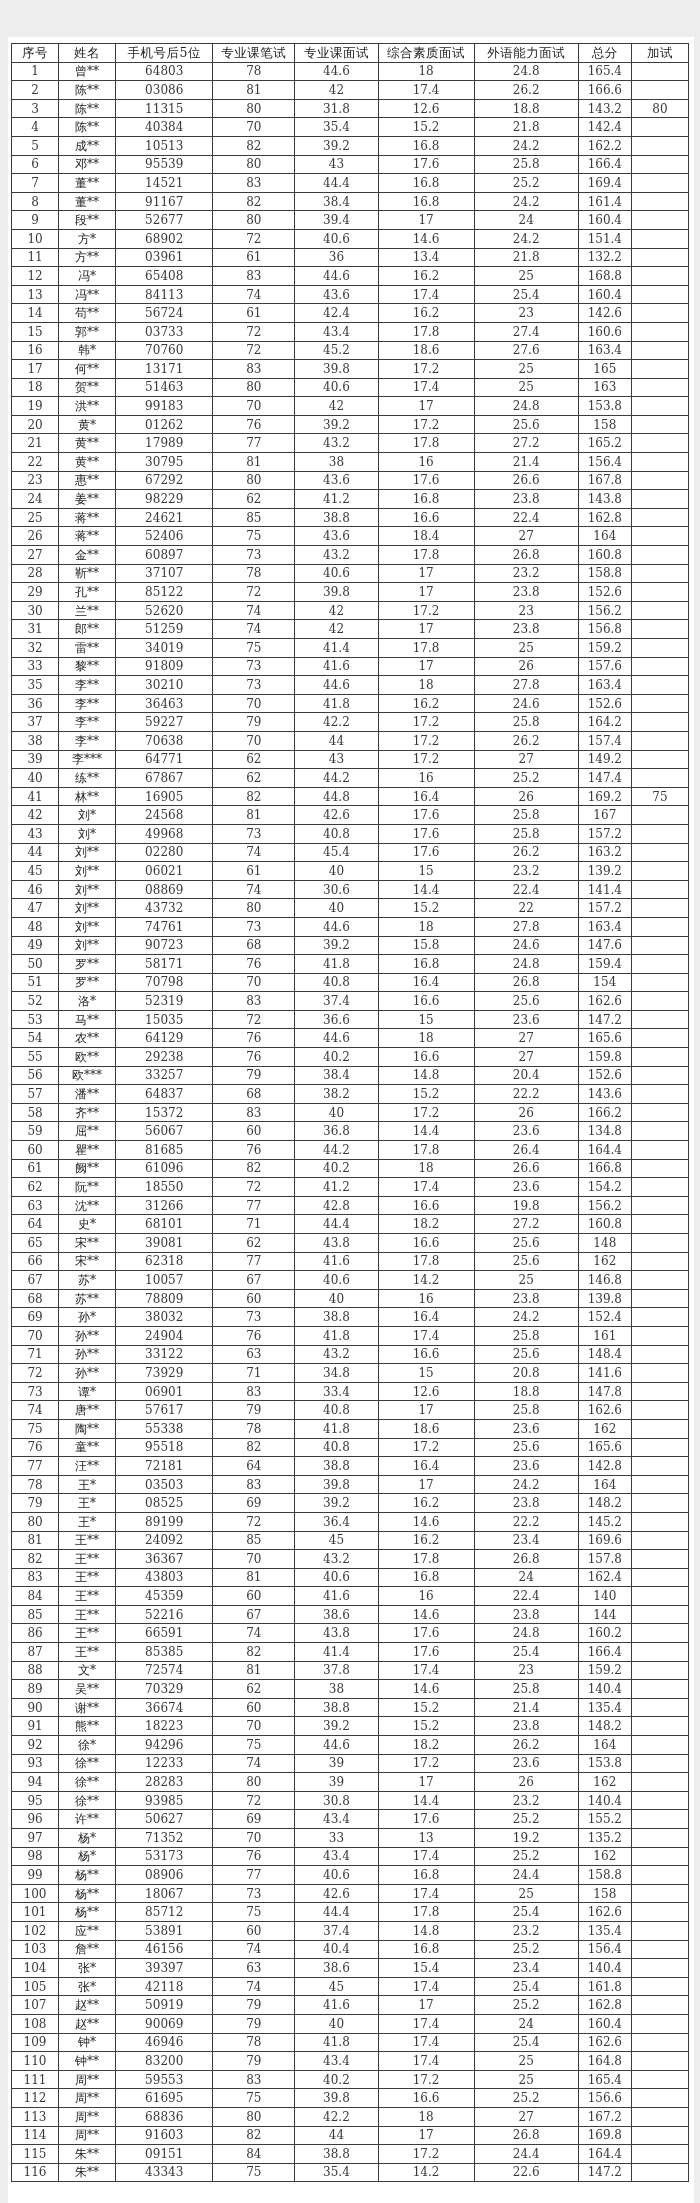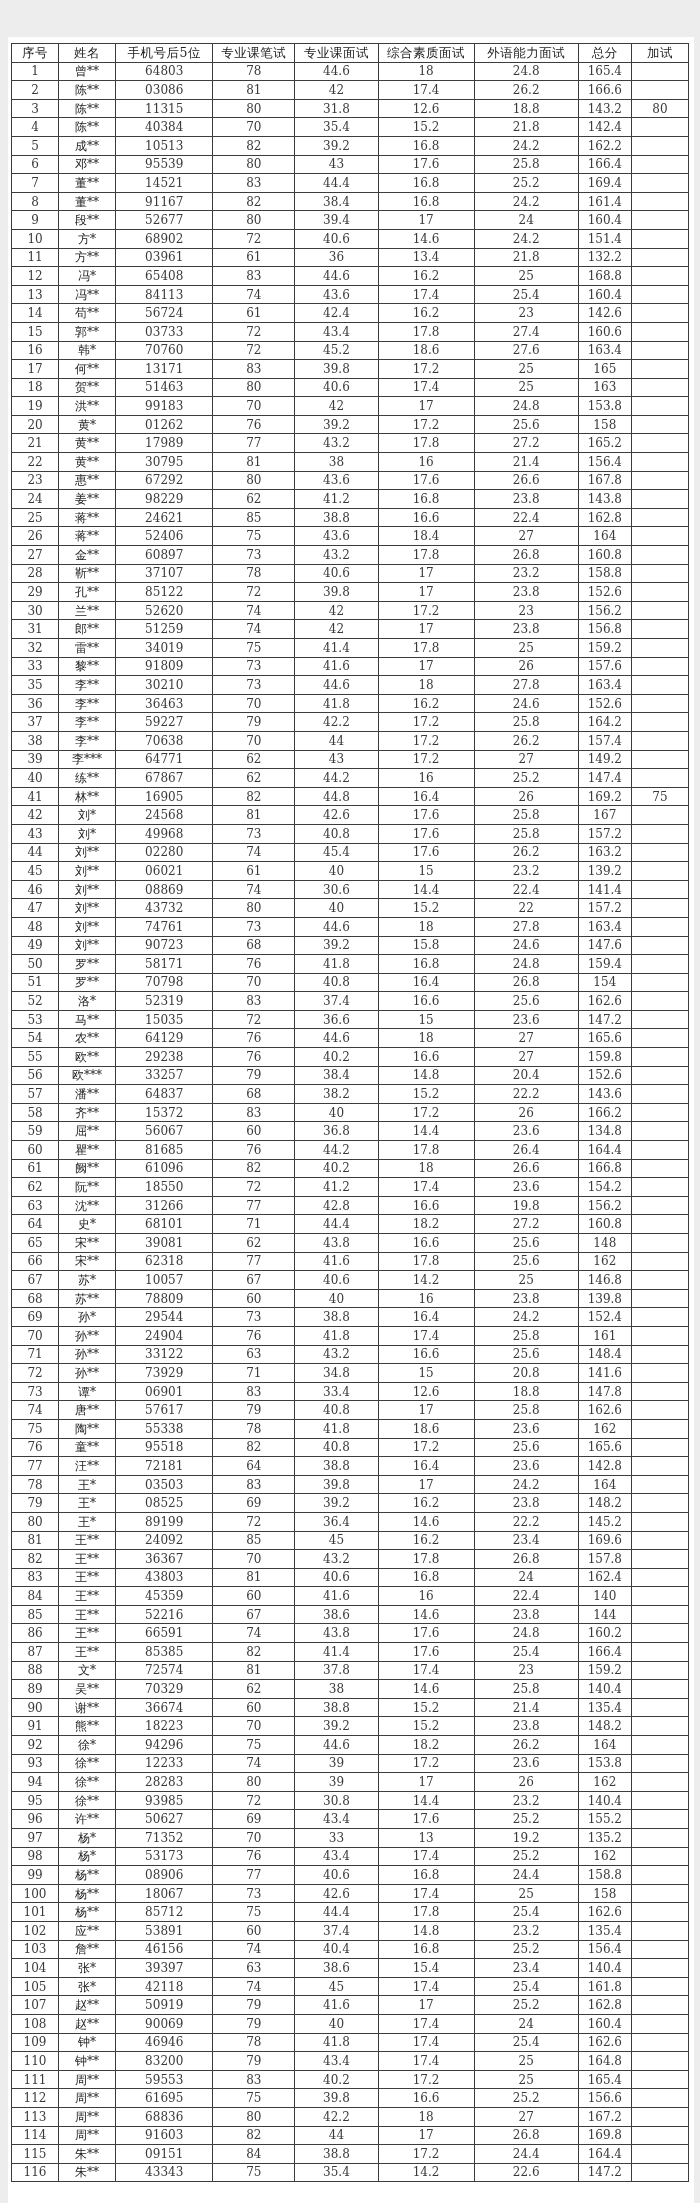--- a/index.html
+++ b/index.html
@@ -820,21 +820,21 @@
           <td class="num-cell">60</td>
           <td class="num-cell">40</td>
           <td class="num-cell">16</td>
           <td class="num-cell">23.8</td>
           <td class="num-cell">139.8</td>
           <td class="num-cell"></td>
         </tr>
         <tr>
           <td class="num-cell">69</td>
           <td class="name-cell">孙*</td>
-          <td class="num-cell">29544</td>
+          <td class="num-cell">38032</td>
           <td class="num-cell">73</td>
           <td class="num-cell">38.8</td>
           <td class="num-cell">16.4</td>
           <td class="num-cell">24.2</td>
           <td class="num-cell">152.4</td>
           <td class="num-cell"></td>
         </tr>
         <tr>
           <td class="num-cell">70</td>
           <td class="name-cell">孙**</td>

